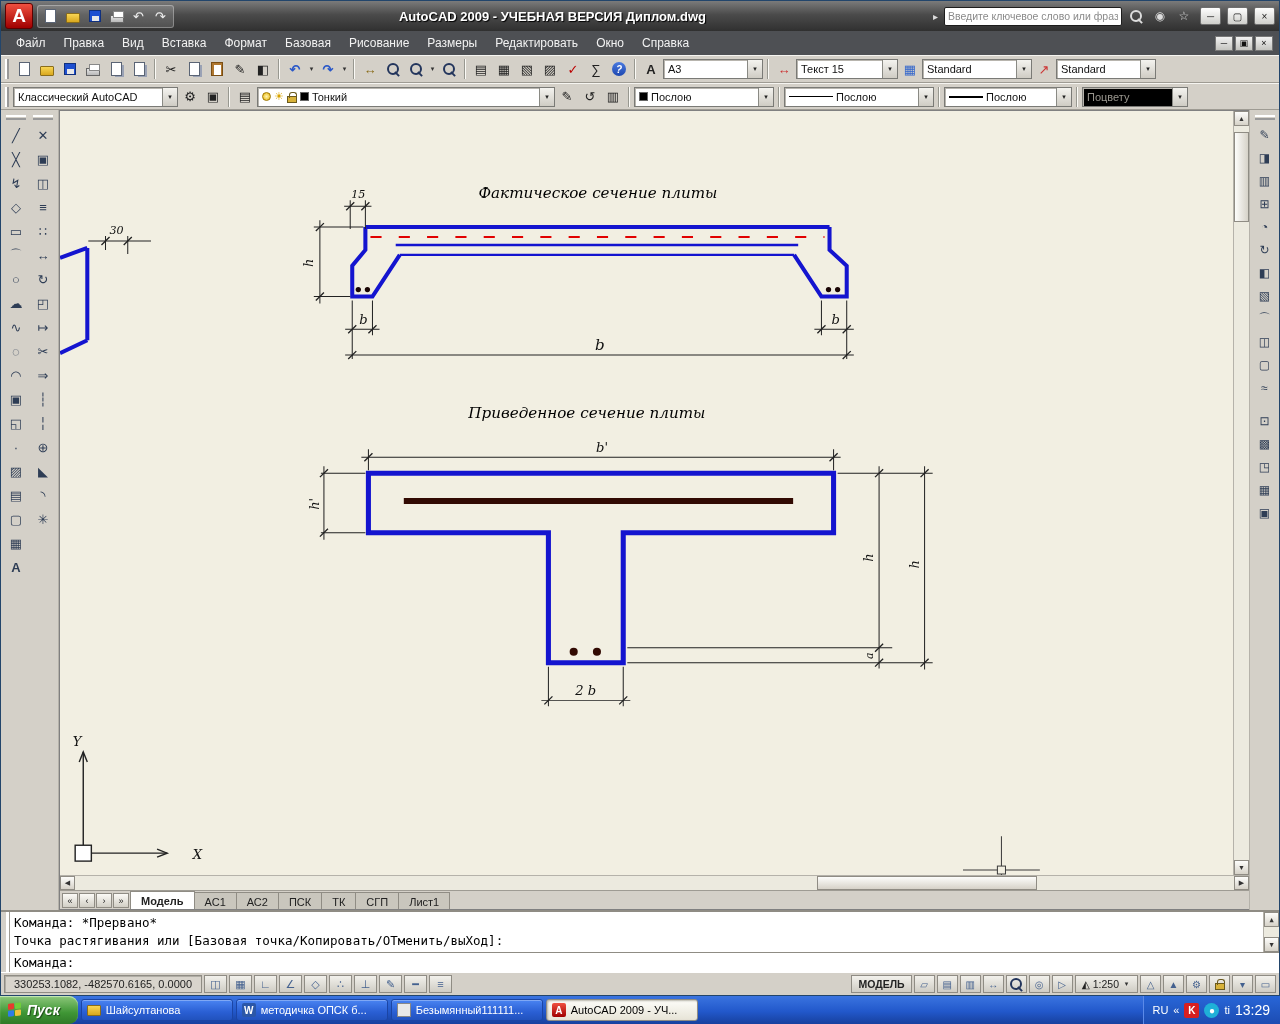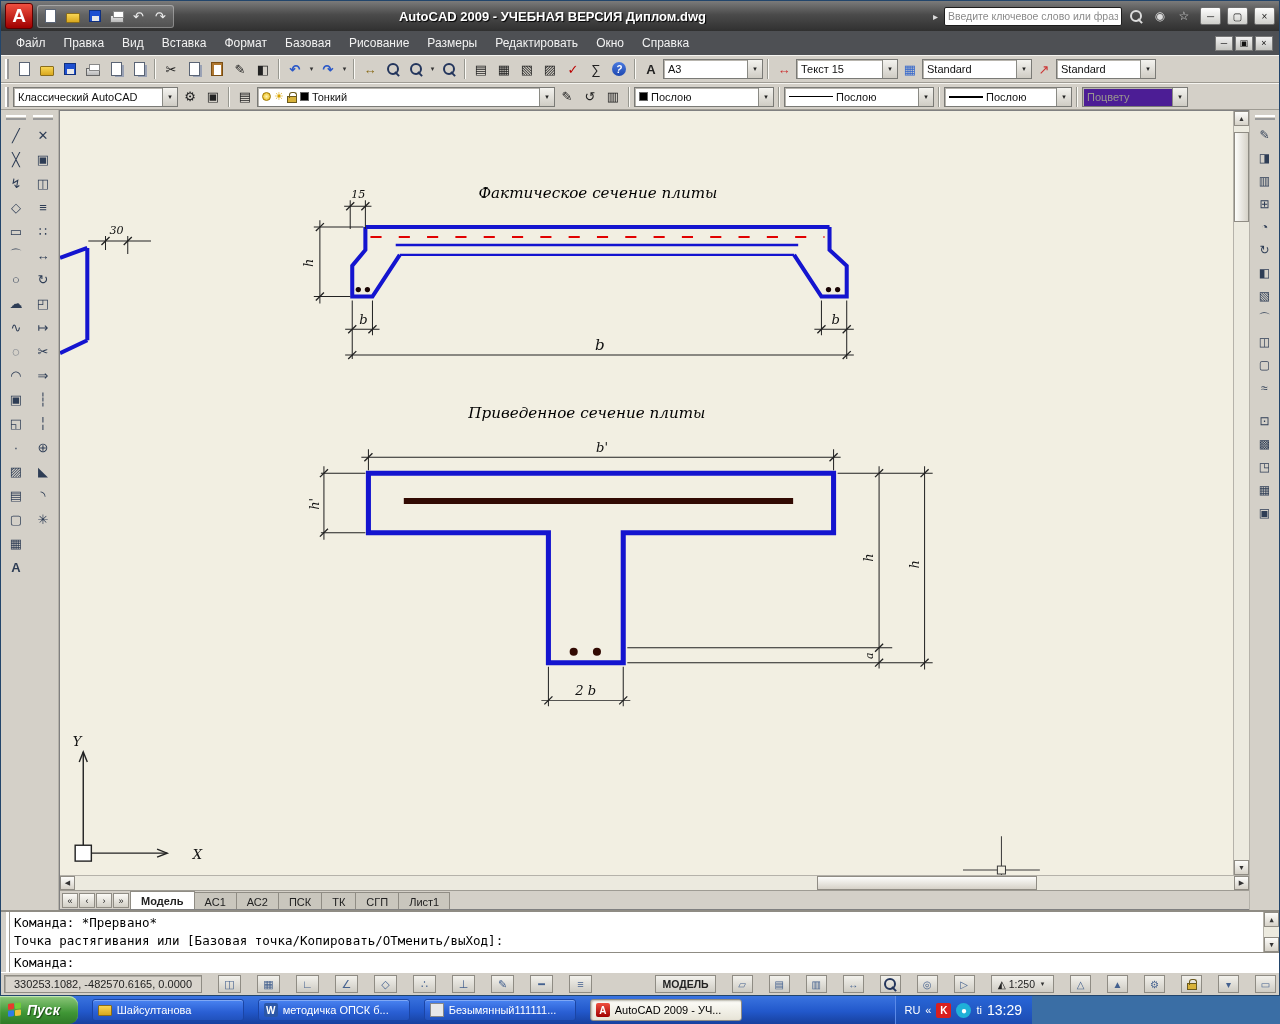--- a/index.html
+++ b/index.html
@@ -25,21 +25,21 @@
 .docbtn{width:18px;height:15px;background:linear-gradient(#f2f2f2,#c4c4c0);border:1px solid #777;display:flex;align-items:center;justify-content:center;font-size:9px;color:#111;margin-left:2px}
 
 .toolbar{background:#d4d0c8;border-top:1px solid #f6f5f1;border-bottom:1px solid #9e9b93;display:flex;align-items:center;padding:1px 3px;gap:1px}
 .tb1{flex:0 0 28px}.tb2{flex:0 0 27px}
 .sep{width:2px;height:20px;border-left:1px solid #989890;border-right:1px solid #fbfaf6;margin:0 3px;flex:0 0 2px}
 .grip{width:4px;height:20px;border-left:2px solid #fff;border-right:2px solid #999;margin:0 3px 0 1px;flex:0 0 4px}
 .dd{font-size:7px;color:#333;width:9px;text-align:center}
 .combo{display:flex;align-items:center;height:20px;background:#fff;border:1px solid #7a7a76;box-shadow:inset 1px 1px 0 #b8b5ae}
 .cval{flex:1;font-size:11px;color:#111;padding:0 4px;display:flex;align-items:center;gap:3px;white-space:nowrap;overflow:hidden}
 .cbtn{width:15px;height:100%;background:linear-gradient(#f4f3ef,#cfccc4);border-left:1px solid #8a8a84;display:flex;align-items:center;justify-content:center;font-size:7px;color:#222}
-.combo.disabled{background:#4c1d95}.combo.disabled .cval{color:#9a978f}
+.combo.disabled{background:#000000}.combo.disabled .cval{color:#9a978f}
 .pg{width:11px;height:14px;background:#fff;border:1px solid #5a6475}
 .pg2{box-shadow:3px 2px 0 -1px #9aa2b5}
 .fold{width:14px;height:10px;background:linear-gradient(#f8d554,#d9a81e);border:1px solid #8a6d1a;margin-top:3px;border-radius:1px}
 .flop{width:12px;height:12px;background:#1e4fd0;border:1px solid #10307e;position:relative}
 .flop::after{content:"";position:absolute;left:2px;bottom:0;width:7px;height:5px;background:#e8e8e8}
 .prn{width:14px;height:8px;background:linear-gradient(#e6e6e6,#b9b9b9);border:1px solid #666;margin-top:6px;position:relative}
 .prn::before{content:"";position:absolute;left:2px;top:-5px;width:9px;height:5px;background:#fff;border:1px solid #888}
 .clip{width:12px;height:14px;background:#b07830;border:1px solid #7a4e14;position:relative}
 .clip::after{content:"";position:absolute;left:2px;top:2px;width:7px;height:10px;background:#fff}
 .mag{width:13px;height:13px;position:relative;color:#23355c}
@@ -81,29 +81,29 @@
 .tab.active{background:#ffffff;font-weight:bold;height:18px;position:relative;z-index:2}
 
 .cmdwin{flex:0 0 62px;display:flex;background:#fff;border-top:2px solid #8f8c84}
 .cmdgrip{flex:0 0 9px;background:#d4d0c8;border-right:1px solid #9e9b93;box-shadow:inset -3px 0 0 #fff}
 .cmdmain{flex:1;display:flex;flex-direction:column;font-family:"DejaVu Sans Mono","Liberation Mono",monospace;font-size:12.5px;color:#000}
 .cmdtop{flex:1;display:flex}
 .cmdhist{flex:1;padding:2px 4px;line-height:18px;white-space:pre;overflow:hidden}
 .cmdscroll{flex:0 0 16px;display:flex;flex-direction:column;background:#eceadf;border-left:1px solid #b5b2aa}
 .cmdcur{flex:0 0 20px;border-top:1px solid #8f8c84;padding:1px 4px;line-height:17px}
 
-.statusbar{flex:0 0 23px;background:#d4d0c8;border-top:1px solid #fff;display:flex;align-items:center;padding:0 3px;gap:16px}
+.statusbar{flex:0 0 23px;background:#d4d0c8;border-top:1px solid #fff;display:flex;align-items:center;padding:0 3px;gap:2px}
 .coords{width:198px;height:18px;background:#d8d4cc;border:1px solid #8f8c84;box-shadow:inset 1px 1px 0 #b0ada5;font-size:11px;color:#222;display:flex;align-items:center;justify-content:center;white-space:nowrap}
 .stgl{width:23px;height:18px;background:linear-gradient(#f2f1ec,#cfccc4);border:1px solid #8f8c84;display:flex;align-items:center;justify-content:center;font-size:11px;color:#44618f}
 .sspacer{flex:1}
 .slabel{height:18px;background:linear-gradient(#f2f1ec,#cfccc4);border:1px solid #8f8c84;display:flex;align-items:center;padding:0 6px;font-size:10.5px;color:#222;font-weight:bold}
 .sico{width:21px;height:18px;background:linear-gradient(#f2f1ec,#cfccc4);border:1px solid #8f8c84;display:flex;align-items:center;justify-content:center;font-size:10px;color:#44618f}
 .scale{gap:3px;font-weight:normal}
 
-.taskbar{position:absolute;left:0;bottom:0;width:1032px;height:28px;background:linear-gradient(#3a74e0,#2258cb 55%,#17409e);display:flex;align-items:center;gap:14px}
+.taskbar{position:absolute;left:0;bottom:0;width:1280px;height:28px;background:linear-gradient(#3a74e0,#2258cb 55%,#17409e);display:flex;align-items:center;gap:3px}
 .startbtn{height:28px;padding:0 18px 0 8px;background:linear-gradient(#8cc77a,#3f9635 60%,#2f7a27);border-radius:0 9px 9px 0;display:flex;align-items:center;gap:5px;color:#fff;font-weight:bold;font-style:italic;font-size:14px;text-shadow:1px 1px 1px #1c4a17;box-shadow:inset 0 1px 1px #c6e8b8}
 .winflag{width:14px;height:14px;display:grid;grid-template-columns:6px 6px;grid-template-rows:6px 6px;gap:1px;transform:skewY(-6deg)}
 .winflag i{border-radius:1px}
 .wf1{background:#e63b2e}.wf2{background:#6fce3a}.wf3{background:#2f7ce6}.wf4{background:#f0c33a}
 .task{width:152px;height:22px;background:linear-gradient(#4a84f2,#2a5fd4 60%,#2152bd);border:1px solid #1b45a5;border-radius:3px;display:flex;align-items:center;gap:5px;padding:0 5px;color:#fff;font-size:11px;white-space:nowrap;overflow:hidden;box-shadow:inset 0 1px 0 #7fa8f5}
 .task.active{background:linear-gradient(#fdfdf9,#e7e4d7);color:#000;border-color:#8f8c84;box-shadow:inset 1px 1px 2px #b8b5aa}
 .ticon{width:14px;height:14px;display:flex;align-items:center;justify-content:center;font-size:10px;font-weight:bold;flex:0 0 14px}
 .ticon.folder{background:linear-gradient(#f8d554,#d9a81e);border:1px solid #8a6d1a;border-radius:1px;height:11px}
 .ticon.word{background:#2b57a8;color:#fff;border-radius:2px}
 .ticon.doc{background:#e8e8e8;border:1px solid #888;color:#c00}

